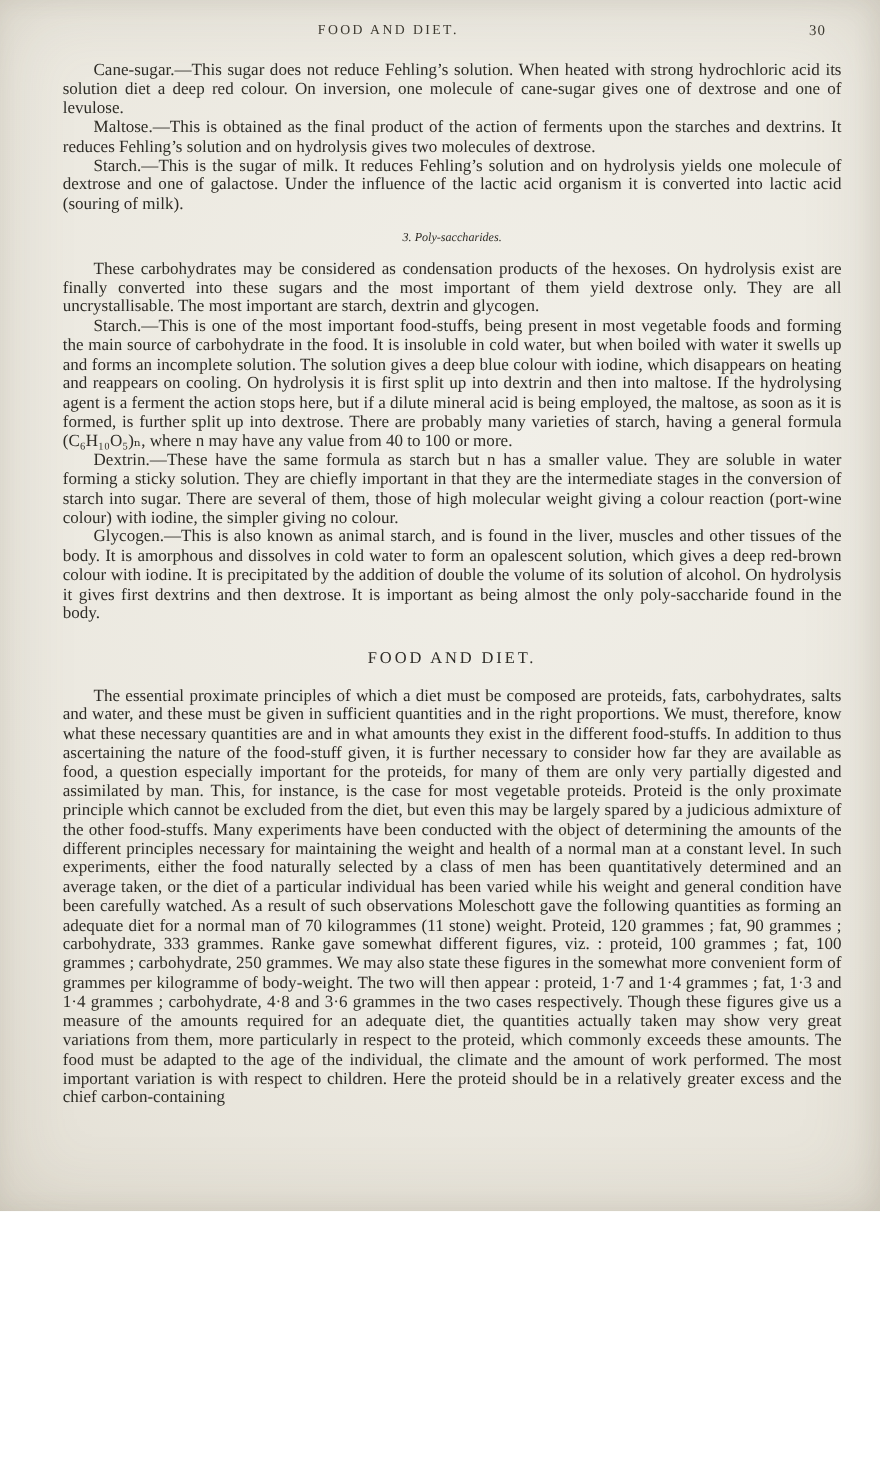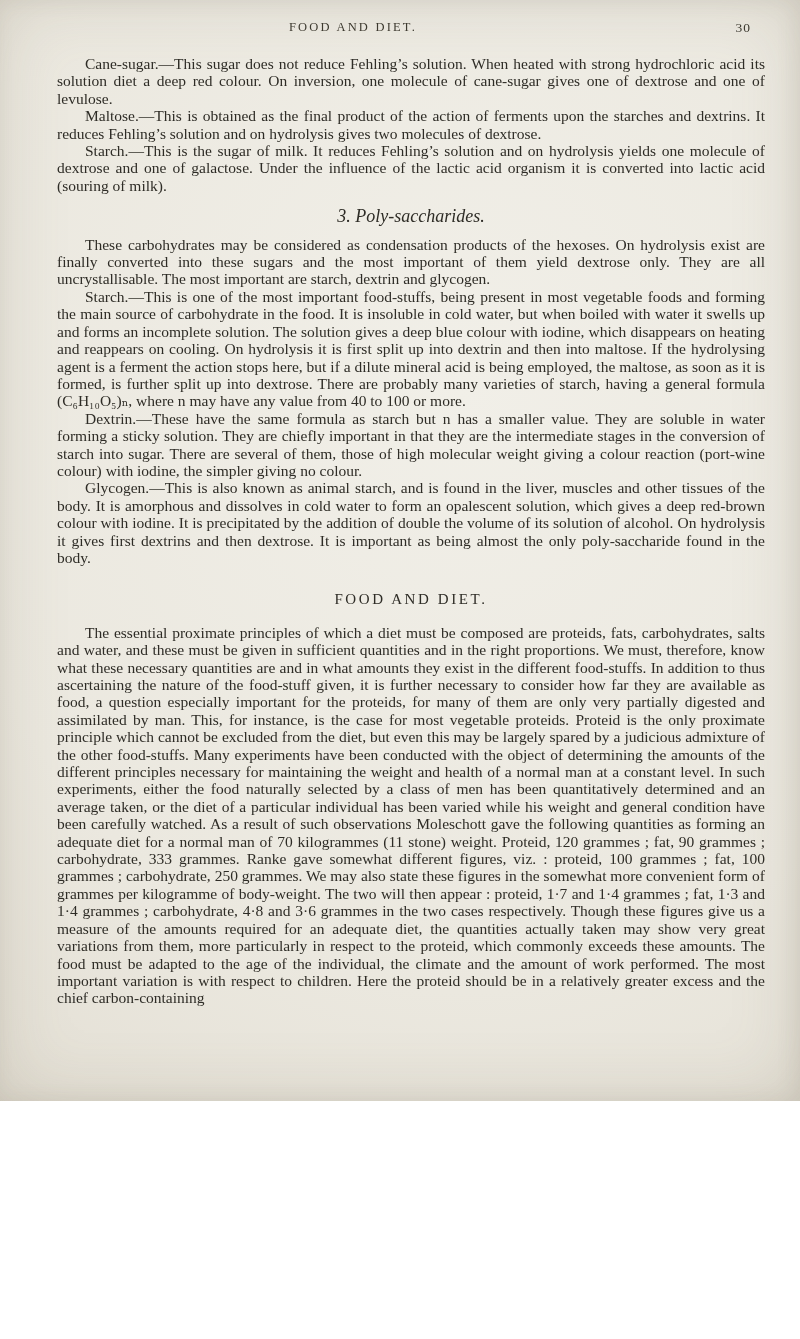--- a/index.html
+++ b/index.html
@@ -49,21 +49,21 @@
   }
   .para {
     margin: 0;
     text-indent: 28px;
   }
   .term { font-weight: normal; }
   .section-heading {
     margin: 14px 0 10px;
     text-align: center;
     text-indent: 0;
-    font-size: 18px;
+    font-size: 11px;
     font-style: italic;
     font-weight: normal;
   }
   .chapter-heading {
     margin: 25px 0 15px;
     text-align: center;
     text-indent: 0;
     font-size: 15px;
     font-weight: normal;
     letter-spacing: 2.6px;

